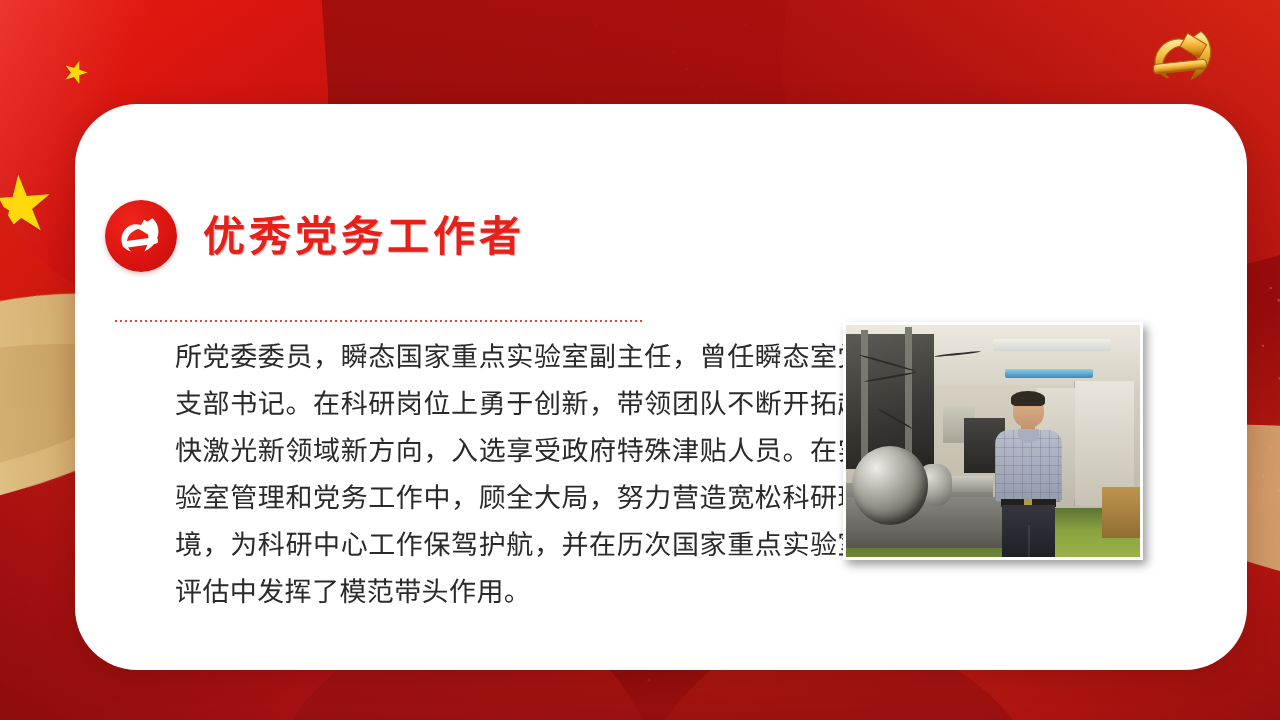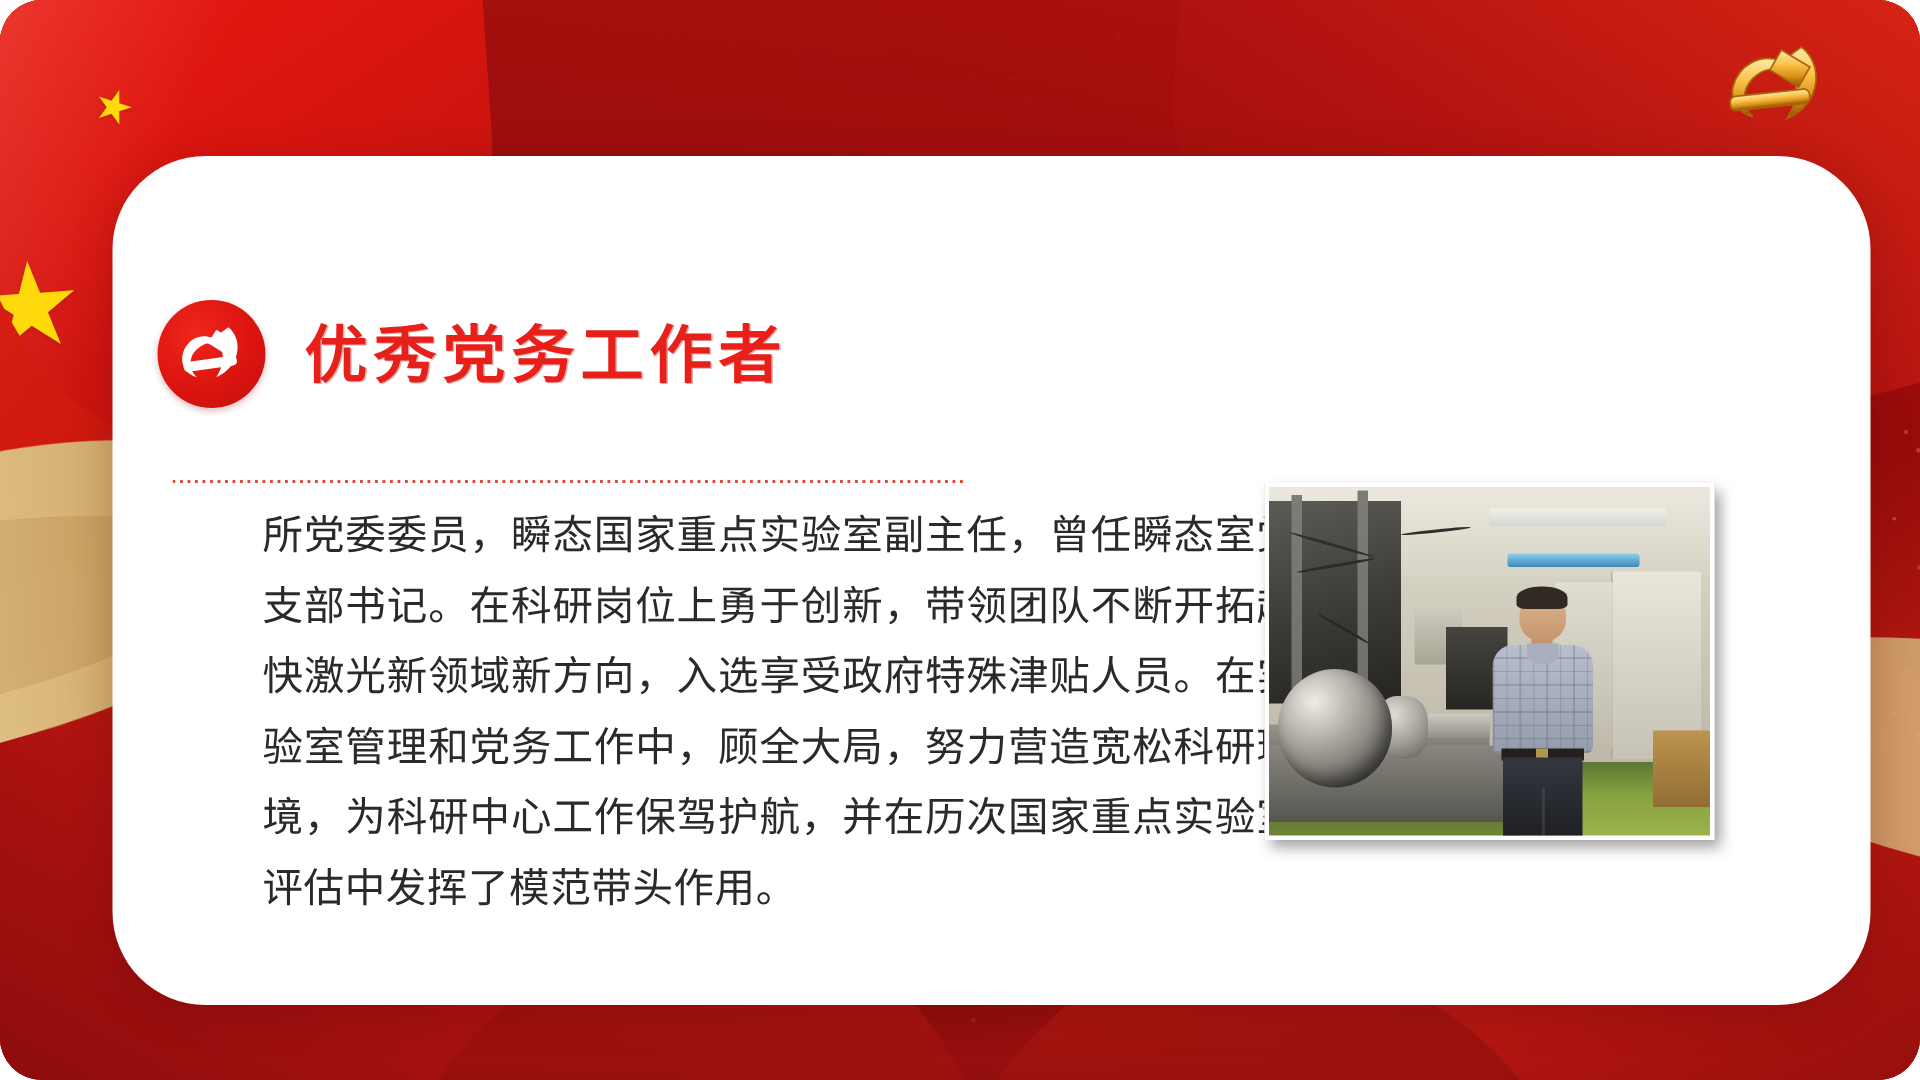--- a/index.html
+++ b/index.html
@@ -12,21 +12,20 @@
     font-family: "Liberation Sans", "DejaVu Sans", sans-serif;
   }
 
   
   .slide {
     position: relative;
     width: 1280px;
     height: 720px;
     overflow: hidden;
     background: #a90d0d;
-    border-radius: 28px;
   }
 
   
   .bg-base {
     position: absolute;
     inset: 0;
     background:
       radial-gradient(ellipse 900px 520px at 92% 86%, #e02a16 0%, rgba(224,42,22,0) 62%),
       radial-gradient(ellipse 760px 460px at 6% 78%, #d8200f 0%, rgba(216,32,15,0) 64%),
       linear-gradient(168deg, #c9150f 0%, #a80d0c 38%, #8c0a0a 70%, #7c0808 100%);

